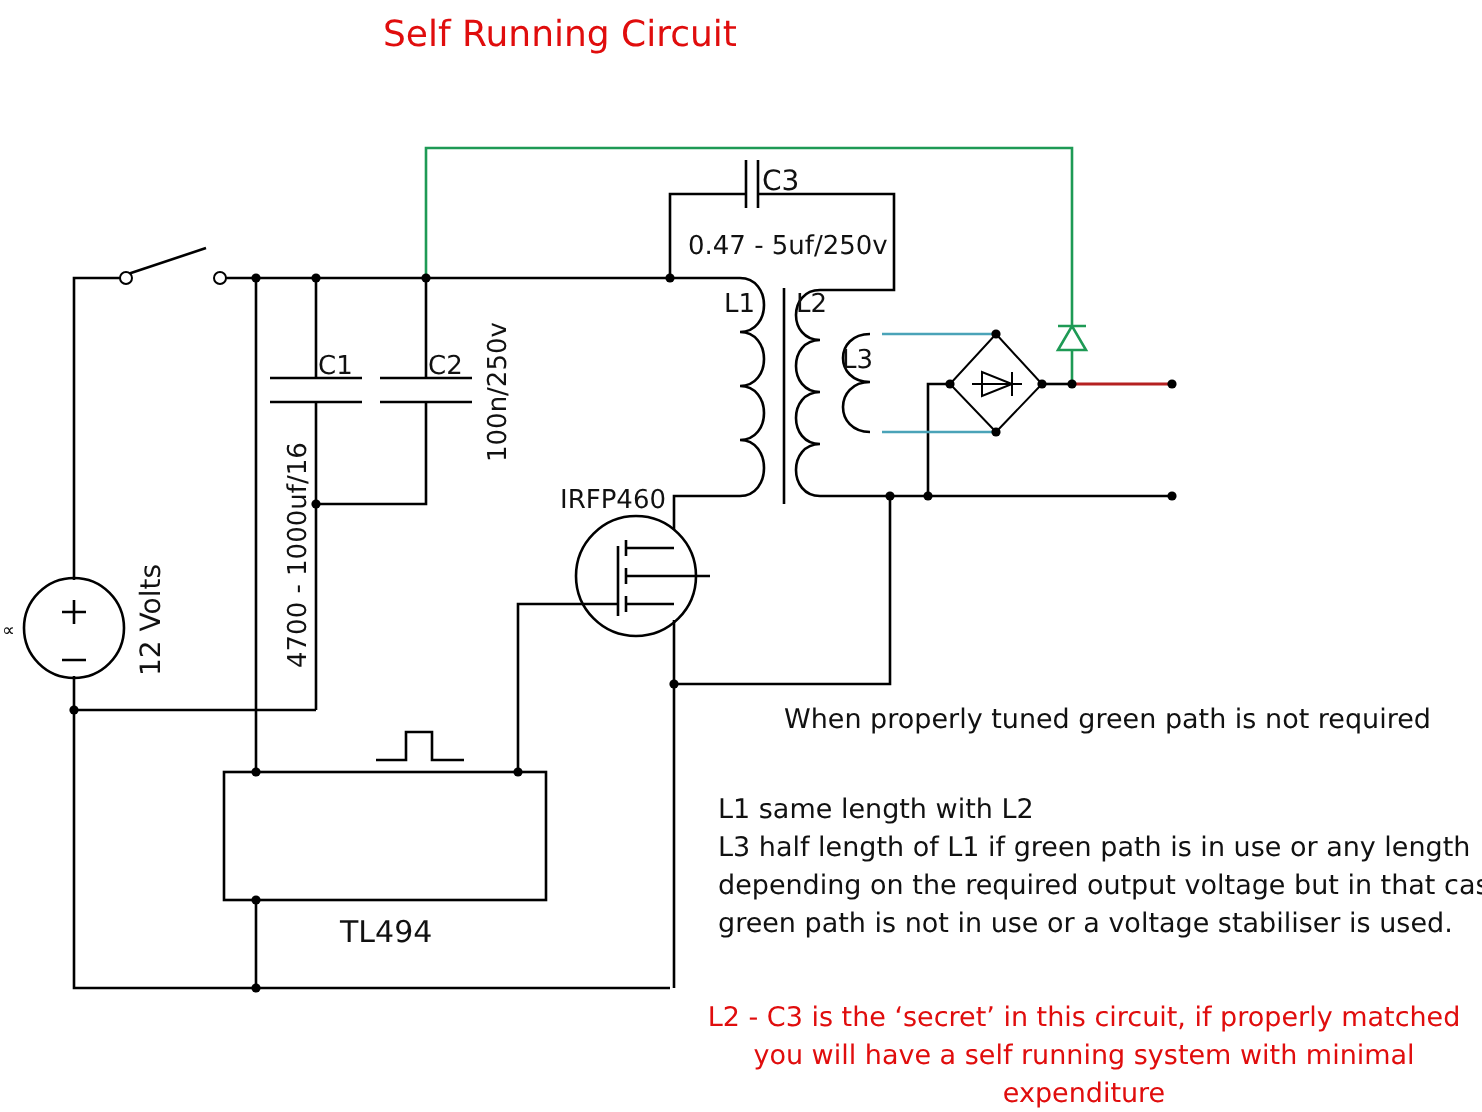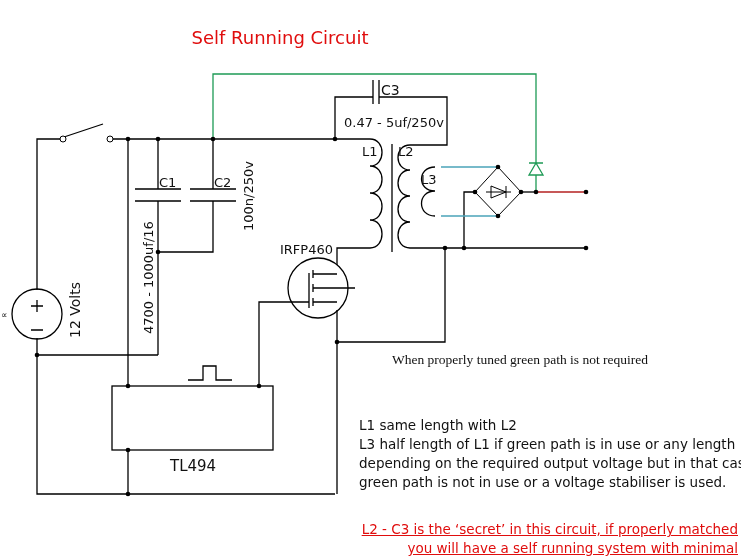--- a/index.html
+++ b/index.html
@@ -1,23 +1,23 @@
 <!DOCTYPE html>
 <html><head>
 <meta charset="utf-8">
 <style>
   html, body { margin:0; padding:0; background:#ffffff; }
   body { width:741px; height:556px; position:relative; overflow:hidden; font-family:"Liberation Sans", sans-serif; }
   #schematic { position:absolute; left:0; top:0; }
-  .txt { position:absolute; white-space:nowrap; font-family:"DejaVu Sans", sans-serif; color:#111;margin-top:20px; }
+  .txt { position:absolute; white-space:nowrap; font-family:"DejaVu Sans", sans-serif; color:#111; }
   .title { left:0; width:560px; text-align:center; top:7px; font-size:18px; color:#e00d0d; font-family:"DejaVu Sans", sans-serif; }
   .author { left:440px; top:287px; font-size:17px; color:#e00d0d; text-align:center; width:90px; line-height:22px; }
-  .note1 { left:392px; top:332px; font-size:13.5px;font-family:Liberation Serif, serif; }
+  .note1 { left:392px; top:352px; font-size:13.5px; }
   .notes { left:359px; top:396px; font-size:13.5px; line-height:19px; }
-  .secret { left:346px; top:500px; width:392px; font-size:13.5px; line-height:19px; color:#e00d0d; text-align:right; white-space:normal;text-decoration:underline; }
+  .secret { left:346px; top:500px; width:392px; font-size:13.5px; line-height:19px; color:#e00d0d; text-align:center; white-space:normal; }
   svg text { font-family:"DejaVu Sans", sans-serif; fill:#111; }
 </style>
 </head>
 <body>
 
 <div class="txt title">Self Running Circuit</div>
 
 <svg id="schematic" width="741" height="556" viewBox="0 0 741 556">
   <g fill="none" stroke="#000" stroke-width="1.3">
 

